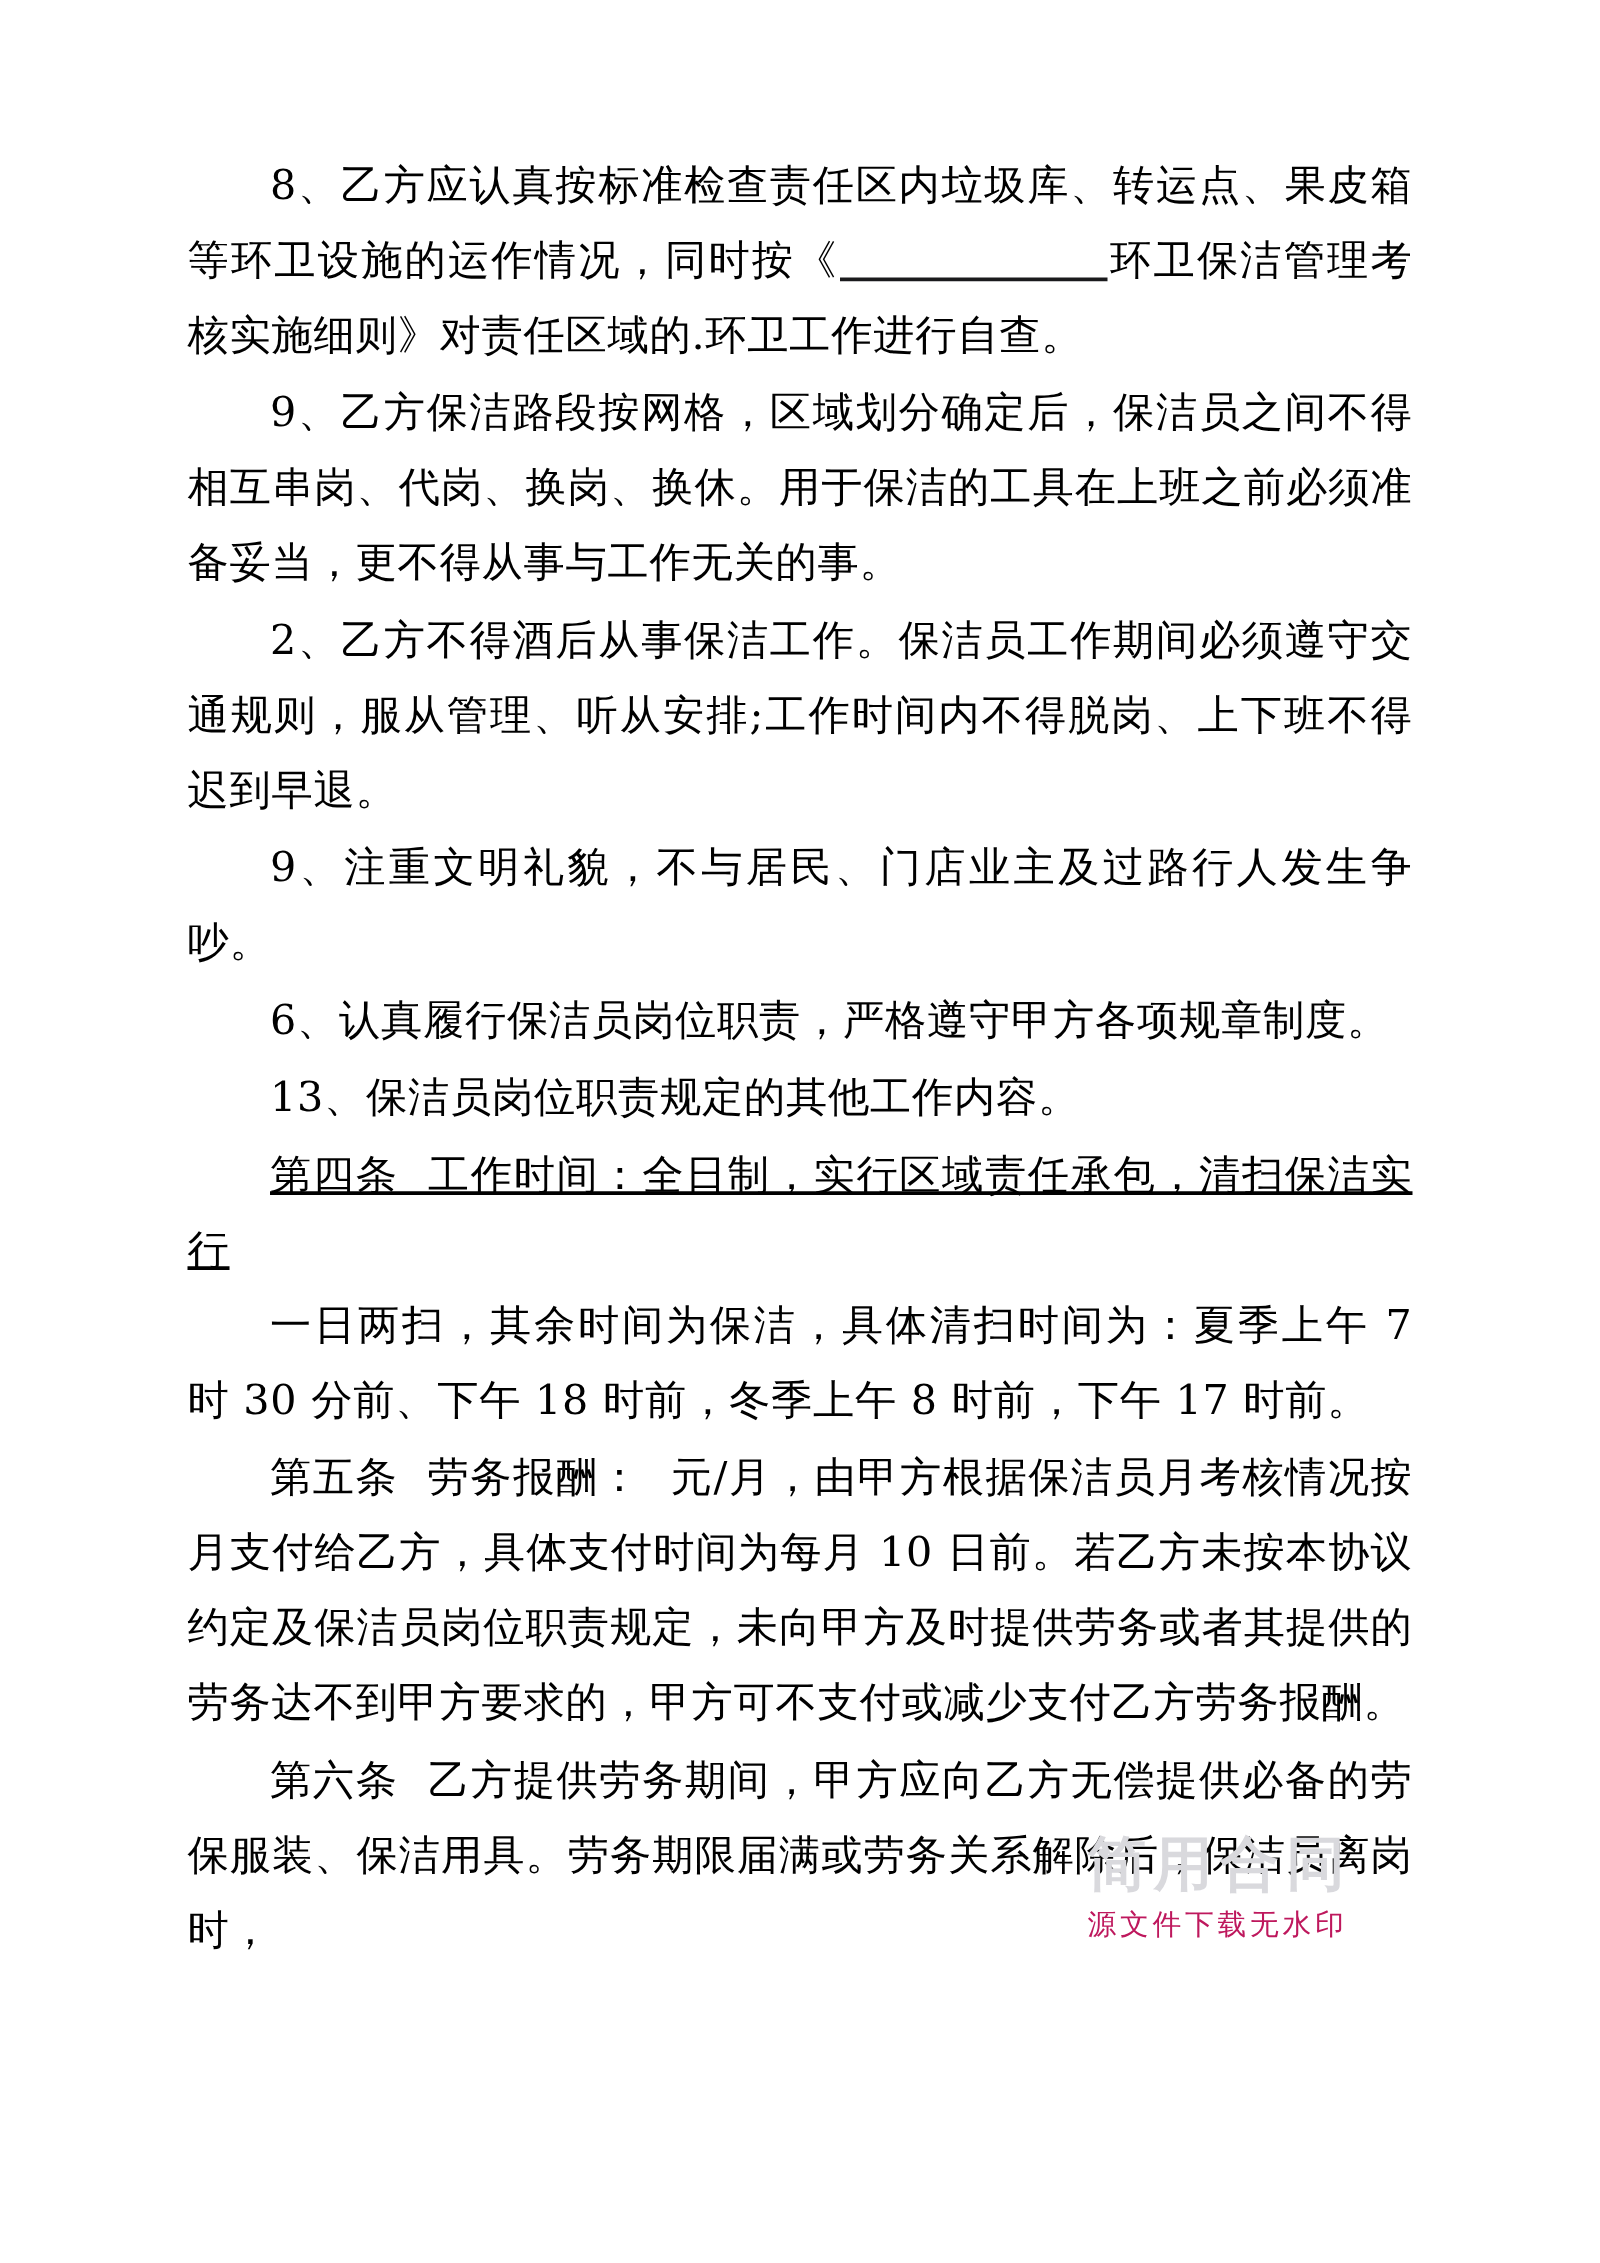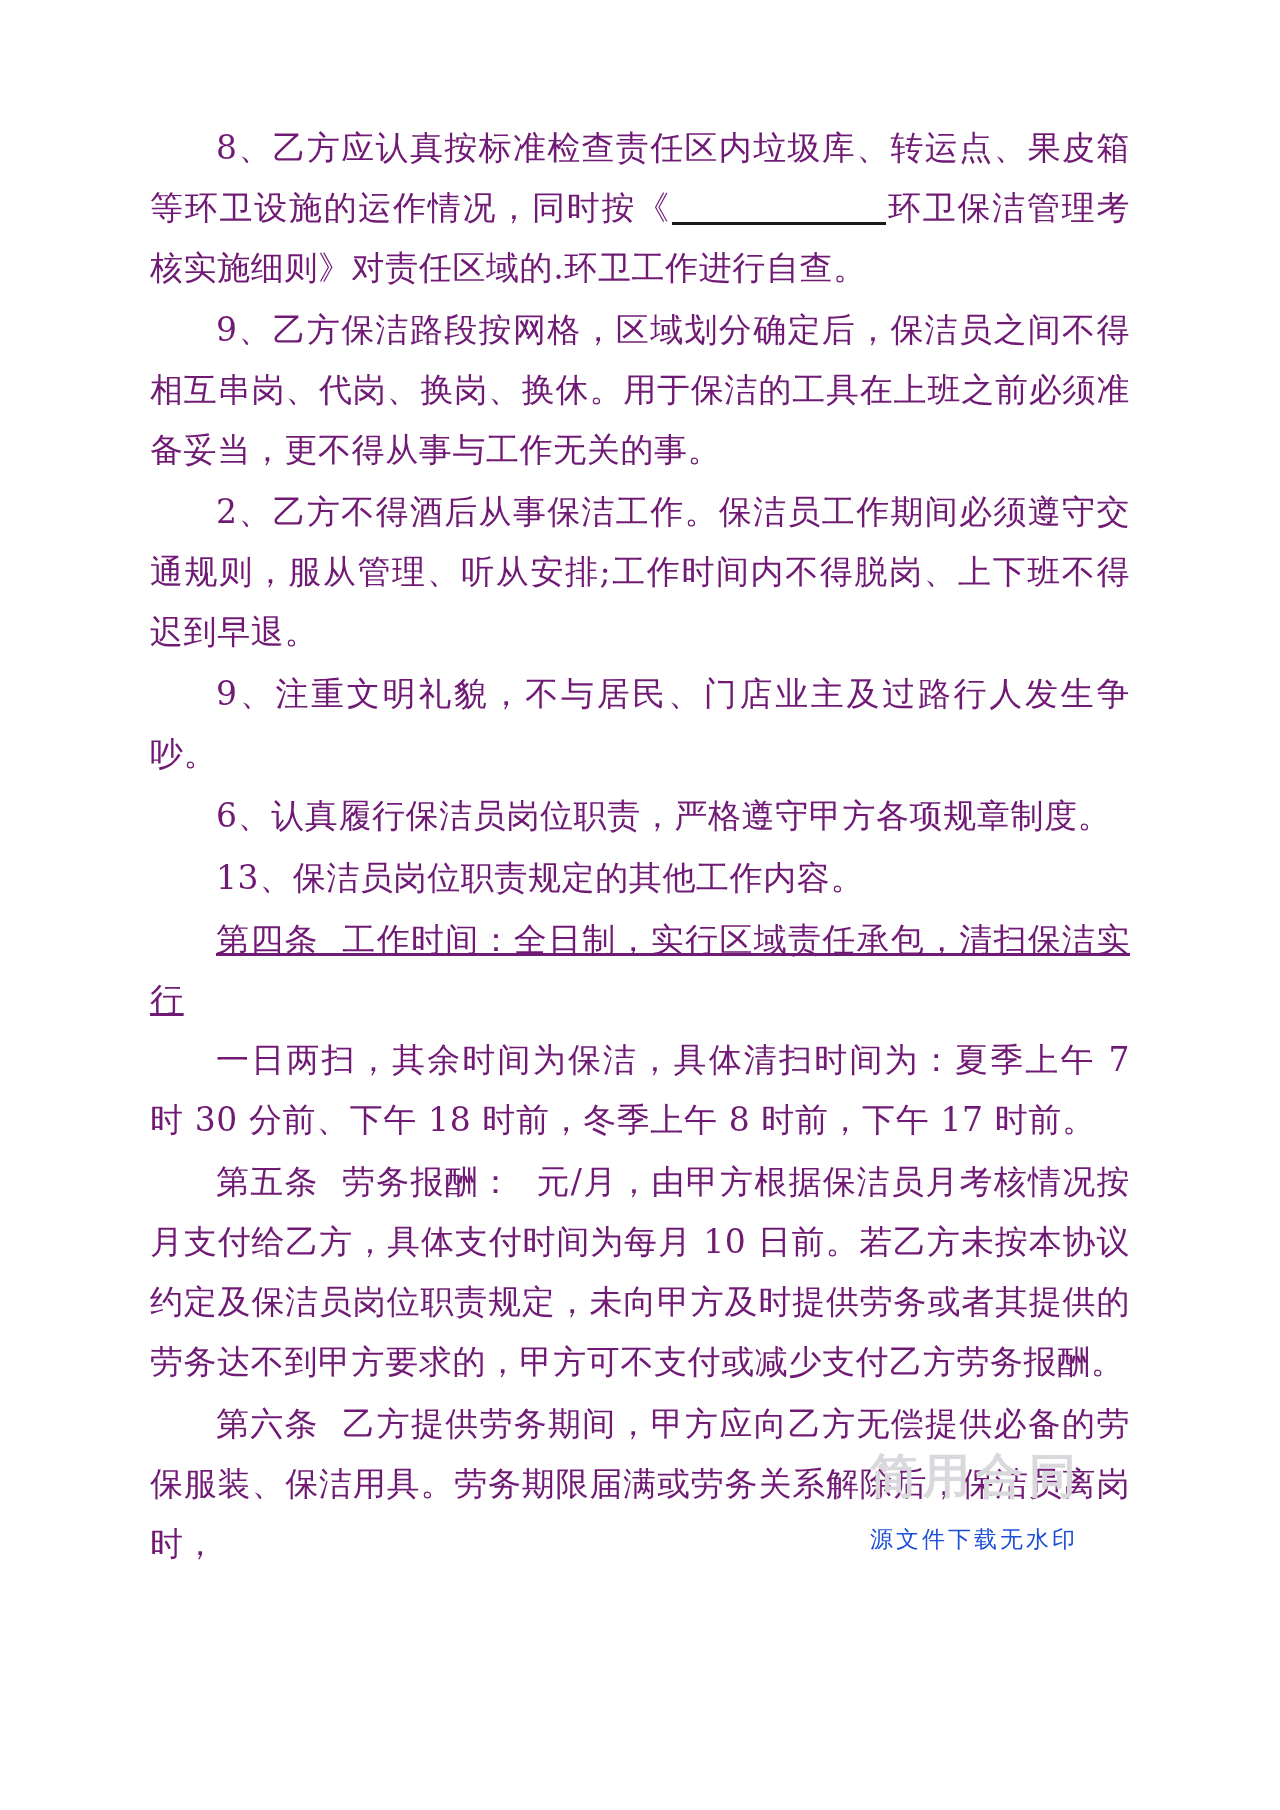--- a/index.html
+++ b/index.html
@@ -21,21 +21,21 @@
   .doc-body {
     position: absolute;
     left: 150px;
     top: 118px;
     width: 980px;
   }
   .para {
     font-family: "DejaVu Serif", "Liberation Serif", serif;
     font-size: 33px;
     line-height: 60px;
-    color: #701a75;
+    color: #000000;
     text-align: justify;
     text-justify: inter-ideograph;
     margin: 0 0 2px 0;
     letter-spacing: 0.6px;
     text-indent: 66px;
     white-space: pre-wrap;
     word-break: break-all;
     font-weight: 400;
     -webkit-font-smoothing: antialiased;
   }
@@ -70,22 +70,22 @@
     letter-spacing: 6px;
     color: #d9d9dd;
     line-height: 1.05;
     white-space: nowrap;
   }
   .wm-sub {
     font-family: "DejaVu Sans", "Liberation Sans", sans-serif;
     font-size: 23px;
     font-weight: 400;
     letter-spacing: 3px;
-    color: #1d4ed8;
-    margin-top: 24px;
+    color: #be185d;
+    margin-top: 8px;
     white-space: nowrap;
   }
 </style>
 </head>
 <body>
 
 <div class="page">
 
   <div class="doc-body">
 

